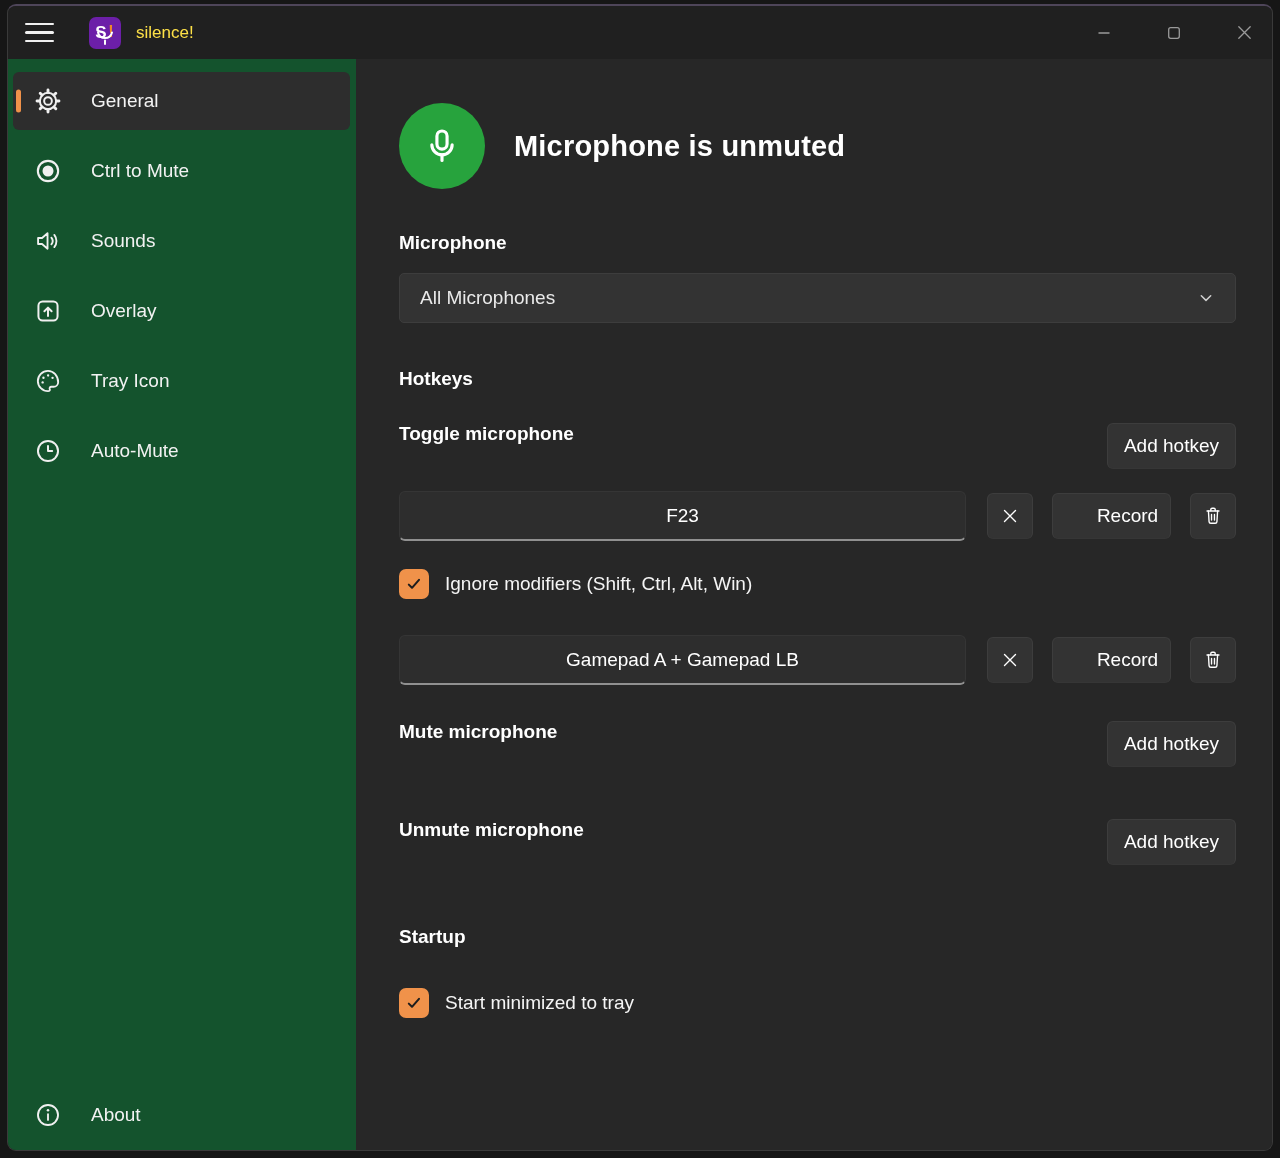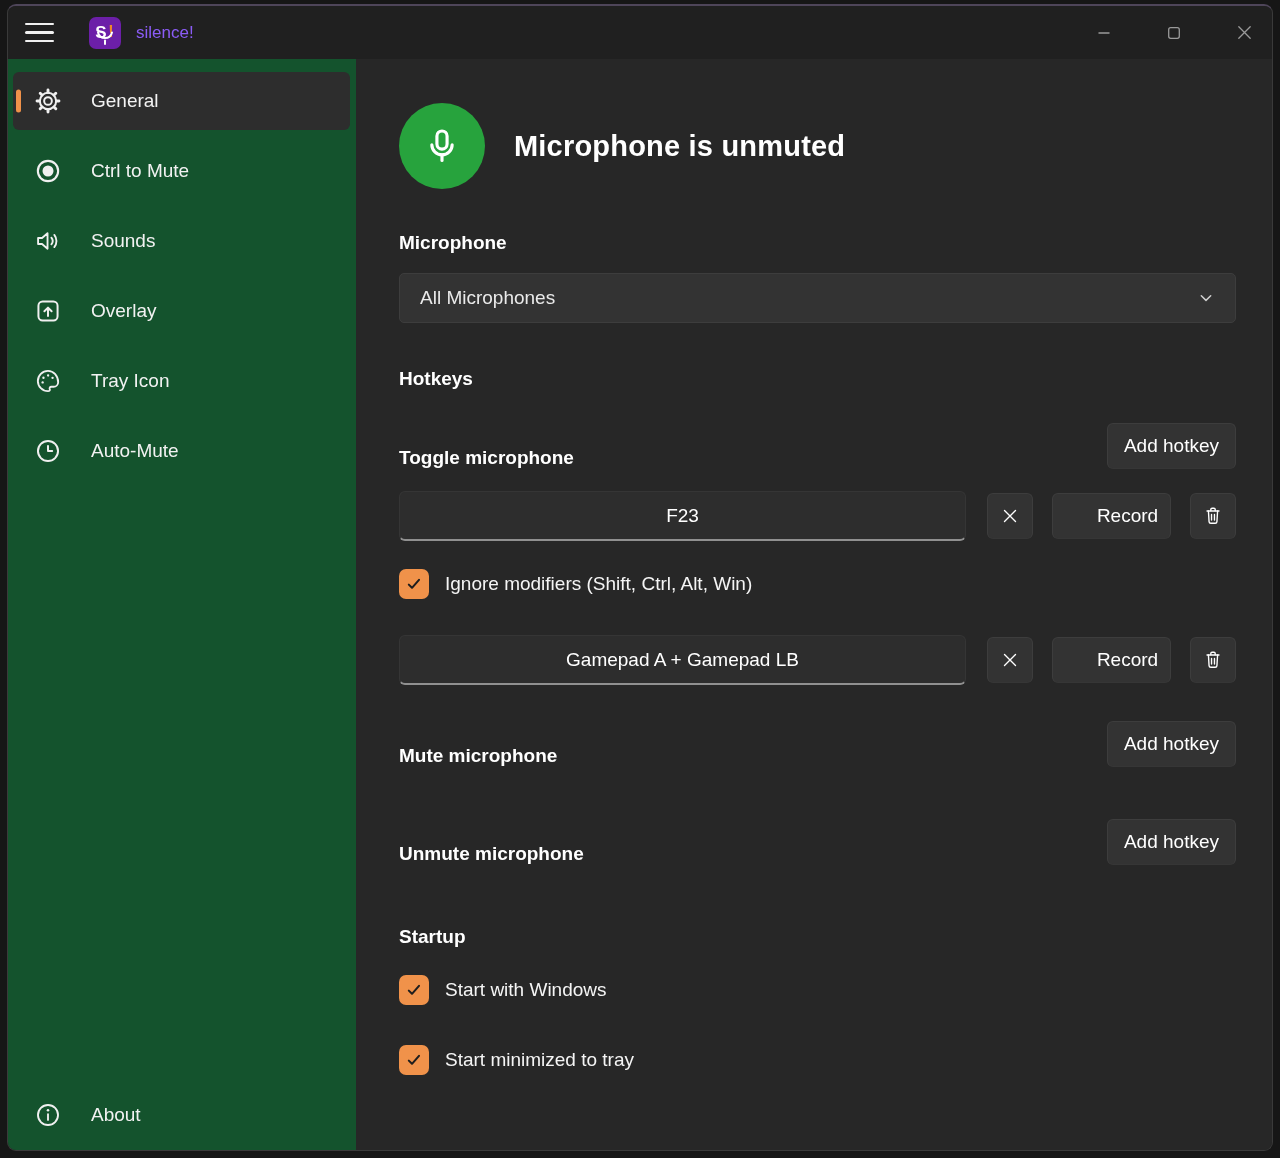--- a/index.html
+++ b/index.html
@@ -10,21 +10,21 @@
     background:#272727; border-radius:9px;
     border:1px solid #3a3a3a; border-top:2px solid #4e4559;
     overflow:hidden; color:#fff;
   }
 
   
   .titlebar { position:relative; height:53px; background:#202020; display:flex; align-items:center; }
   .hamburger { width:46px; height:40px; margin-left:8px; display:flex; flex-direction:column; justify-content:center; gap:6px; align-items:center; border-radius:5px; cursor:pointer; }
   .hamburger span { display:block; width:29px; height:2.4px; background:#f0f0f0; border-radius:2px; }
   .appicon { width:32px; height:32px; margin-left:27px; flex:0 0 auto; }
-  .title { margin-left:15px; font-size:17px; color:#8b5cf6; }
+  .title { margin-left:15px; font-size:17px; color:#fde047; }
   .caption-buttons { margin-left:auto; display:flex; gap:14px; height:100%; }
   .caption-btn { width:56px; height:100%; display:flex; align-items:center; justify-content:center; color:#9a9a9a; }
 
   
   .sidebar { position:absolute; top:53px; left:0; width:348px; bottom:0; background:#14532d; display:flex; flex-direction:column; }
   .nav-item {
     position:relative; height:58px; margin:0 6px 12px 5px; border-radius:6px;
     display:flex; align-items:center; padding-left:21px; gap:29px; cursor:pointer;
     font-size:19px; color:#f2f2f2;
   }
@@ -50,21 +50,21 @@
   .lbl-hotkeys { margin-top:45px; }
   .lbl-startup { margin-top:61px; }
 
   .dropdown {
     margin-top:19px; height:50px; background:#333333; border:1px solid #3d3d3d;
     border-radius:5px; display:flex; align-items:center; padding:0 20px;
     font-size:19px; color:#eaeaea; cursor:pointer;
   }
   .dropdown .chev { margin-left:auto; color:#cfcfcf; }
 
-  .hotkey-head { margin-top:33px; display:flex; align-items:flex-end; justify-content:space-between; }
+  .hotkey-head { margin-top:33px; display:flex; align-items:flex-start; justify-content:space-between; }
   .row-mute { margin-top:36px; }
   .row-unmute { margin-top:52px; }
 
   .btn {
     background:#333333; border:1px solid #3d3d3d; border-bottom-color:#363636;
     color:#fff; font-size:19px; font-family:inherit; border-radius:6px; cursor:pointer;
   }
   .btn-addhotkey { height:46px; padding:0 16px; }
   .btn-square { width:46px; height:46px; display:flex; align-items:center; justify-content:center; }
   .btn-record { height:46px; width:119px;padding-left:32px; }
@@ -302,28 +302,20 @@
         <button class="btn btn-addhotkey">Add hotkey</button>
       </div>
 
       <div class="hotkey-head row-unmute">
         <div class="section-label">Unmute microphone</div>
         <button class="btn btn-addhotkey">Add hotkey</button>
       </div>
 
       <div class="section-label lbl-startup">Startup</div>
 
-      <div class="check-row row-startwin">
-        <span class="checkbox">
-          <svg width="18" height="18" viewBox="0 0 18 18" fill="none">
-              <path d="M3.8 9.6l3.2 3.2 7-8" stroke="#1d1d1d" stroke-width="2" stroke-linecap="round" stroke-linejoin="round"></path>
-            </svg>
-        </span>
-        <span>Start with Windows</span>
-      </div>
 
       <div class="check-row row-starttray">
         <span class="checkbox">
           <svg width="18" height="18" viewBox="0 0 18 18" fill="none">
               <path d="M3.8 9.6l3.2 3.2 7-8" stroke="#1d1d1d" stroke-width="2" stroke-linecap="round" stroke-linejoin="round"></path>
             </svg>
         </span>
         <span>Start minimized to tray</span>
       </div>
 

